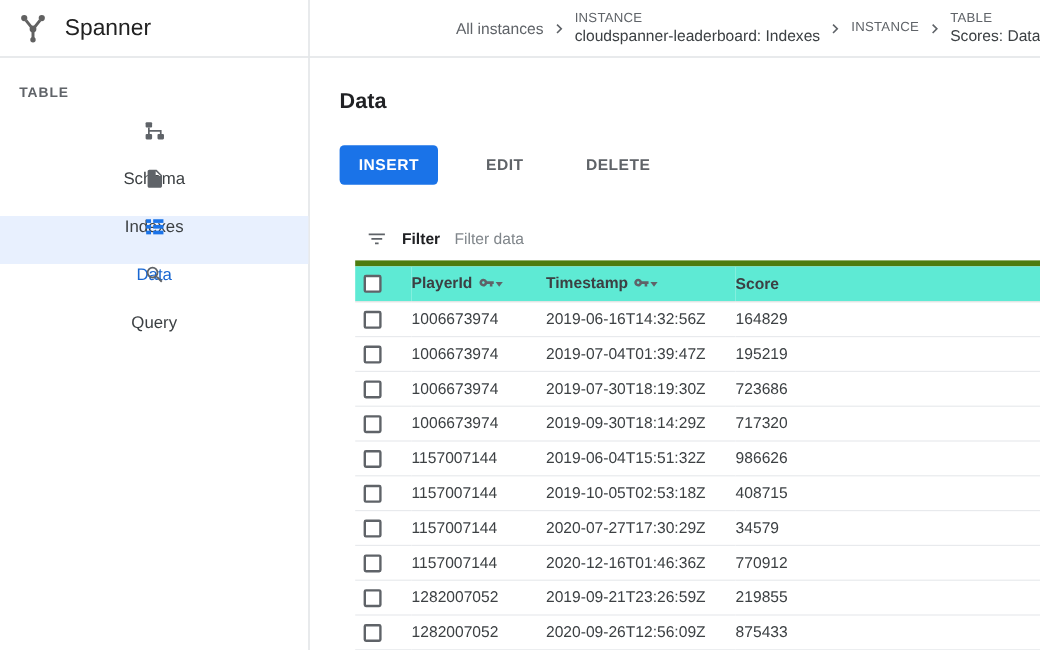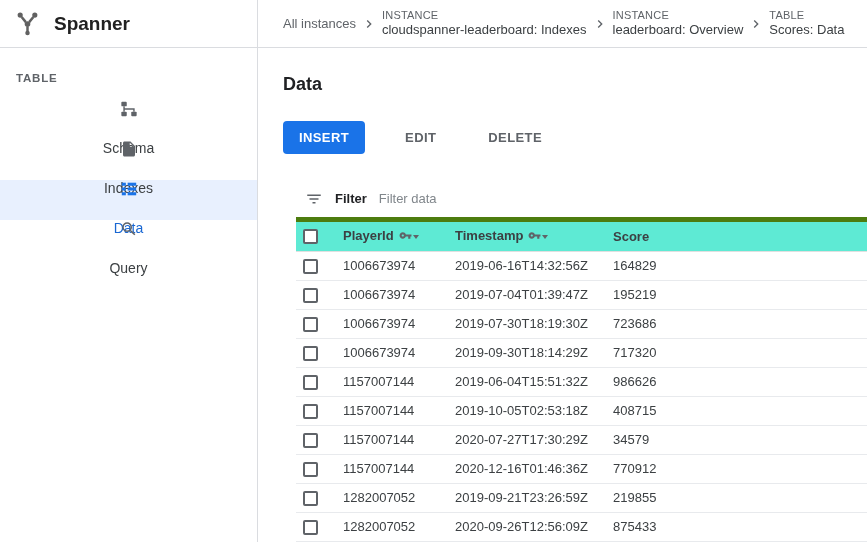--- a/index.html
+++ b/index.html
@@ -2,24 +2,24 @@
 <html><head>
 <meta charset="utf-8">
 <style>
   * { margin:0; padding:0; box-sizing:border-box; }
   html,body { width:867px; height:542px; overflow:hidden; background:#fff;
     font-family:"Liberation Sans", sans-serif; color:#202124; }
 
   
   .topbar { display:flex; height:48px; border-bottom:1px solid #dadce0; }
   .logo-area { flex:0 0 258px; display:flex; align-items:center; gap:13px;
-    padding-left:14px; border-right:1px solid #dadce0;font-weight:bold; }
+    padding-left:14px; border-right:1px solid #dadce0; }
   .logo-area svg { flex:0 0 auto; }
   .app-title { font-size:19px; color:#212121; }
-  .breadcrumb { flex:1; display:flex; align-items:center; padding-left:25px; gap:5px; min-width:0; }
+  .breadcrumb { flex:1; display:flex; align-items:center; padding-left:25px; gap:5px; min-width:0;justify-content:flex-end; }
   .crumb-plain { font-size:13px; color:#5f6368; white-space:nowrap; cursor:pointer; }
   .crumb { display:flex; flex-direction:column; line-height:1.25; cursor:pointer; white-space:nowrap; }
   .crumb .kicker { font-size:11px; color:#5f6368; letter-spacing:.2px; }
   .crumb .value { font-size:13px; color:#3c4043; }
   .chevron { display:flex; align-items:center; color:#5f6368; }
 
   
   .layout { display:flex; height:494px; }
   .sidebar { flex:0 0 258px; border-right:1px solid #dadce0; padding-top:12px; }
   .sidebar-title { font-size:11.5px; font-weight:700; color:#5f6368;
@@ -89,21 +89,20 @@
       <span class="kicker">INSTANCE</span>
       <span class="value">cloudspanner-leaderboard: Indexes</span>
     </div>
     <span class="chevron">
       <svg width="16" height="16" viewBox="0 0 24 24" fill="currentColor">
           <path d="M8.59 16.59L13.17 12 8.59 7.41 10 6l6 6-6 6z"></path>
         </svg>
     </span>
     <div class="crumb">
       <span class="kicker">INSTANCE</span>
-      <span class="value">leaderboard: Overview</span>
     </div>
     <span class="chevron">
       <svg width="16" height="16" viewBox="0 0 24 24" fill="currentColor">
           <path d="M8.59 16.59L13.17 12 8.59 7.41 10 6l6 6-6 6z"></path>
         </svg>
     </span>
     <div class="crumb">
       <span class="kicker">TABLE</span>
       <span class="value">Scores: Data</span>
     </div>

